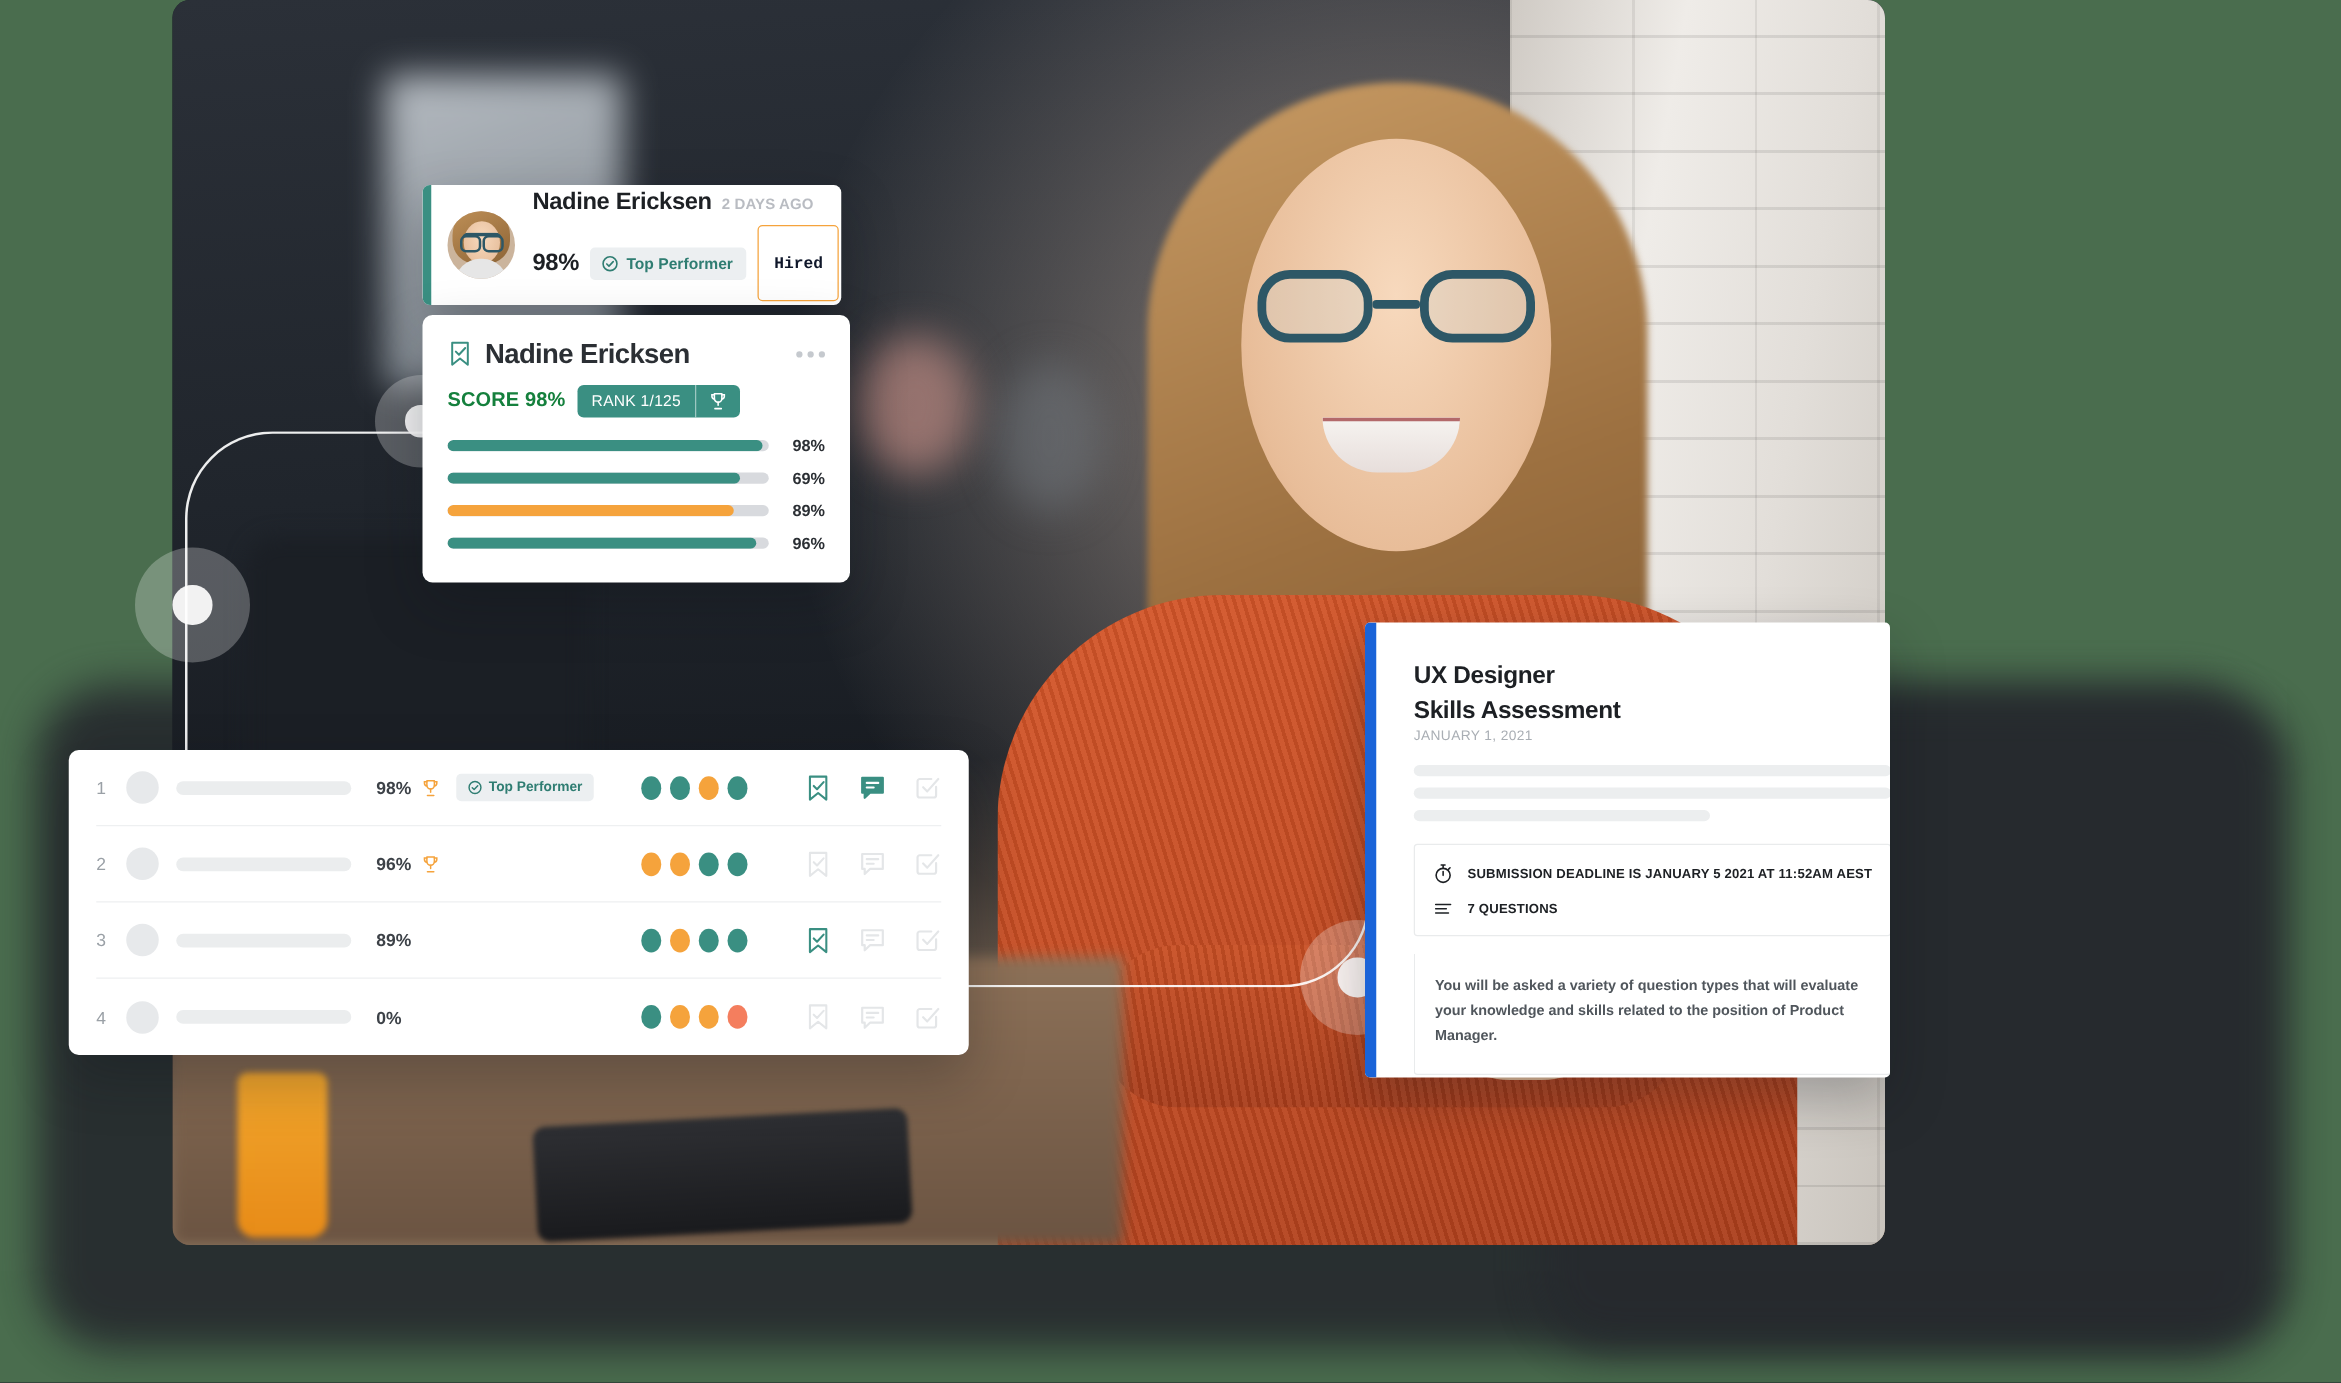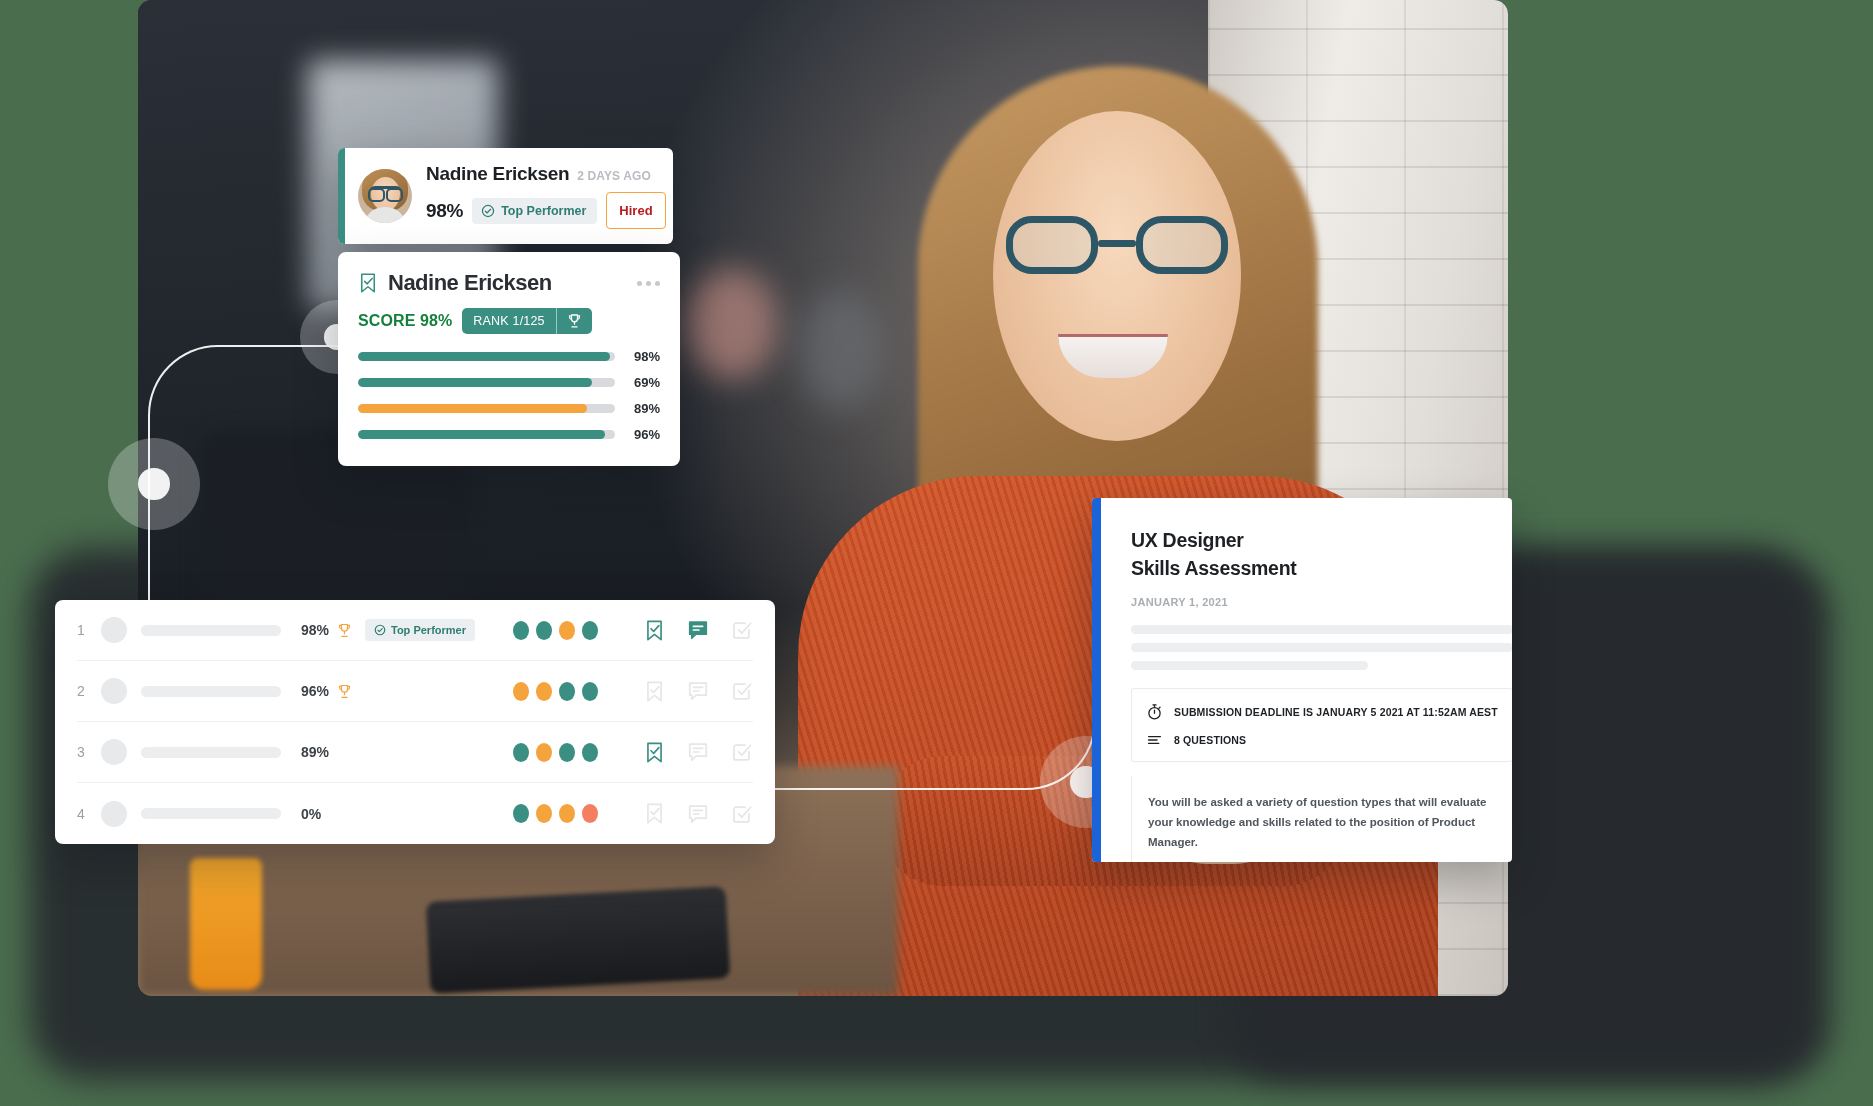--- a/index.html
+++ b/index.html
@@ -342,27 +342,28 @@
   .chip-top {
     display: inline-flex; align-items: center; gap: 6px;
     background: #eceff1; border-radius: 4px;
     padding: 6px 11px 6px 9px;
     color: #2f7d72; font-size: 12.5px; font-weight: 700;
     white-space: nowrap;
   }
   .chip-top .ck { flex: 0 0 auto; display: block; }
   .btn-hired {
     border: 1.6px solid #f5a33c;
-    color: #b91c1c;
+    color: #0f172a;
     background: #fff;
     font-size: 13px; font-weight: 700;
     border-radius: 4px;
-    padding: 10px 12px;
+    padding: 22px 12px;
     white-space: nowrap;
     cursor: pointer;
+    font-family: Liberation Mono, monospace;
   }
 
   
   #score-card {
     left: 338px; top: 252px;
     width: 342px; height: 214px;
     padding: 18px 20px 16px 20px;
   }
   .sc-head { display: flex; align-items: center; gap: 10px; }
   .sc-name {
@@ -454,22 +455,21 @@
     overflow: hidden;
     display: flex;
   }
   #assessment .left-bar { width: 9px; background: #1a63d8; flex: 0 0 auto; }
   .as-body { flex: 1 1 auto; padding: 28px 28px 0 30px; }
   .as-title {
     font-size: 19.5px; font-weight: 700; color: #1d2024;
     letter-spacing: -.3px; line-height: 1.45;
   }
   .as-date {
-    margin-top: 13px;
-    font-size: 11px; font-weight: 700; color: #a9aeb4; letter-spacing: .3px;
+    font-size: 11px; font-weight: 400; color: #a9aeb4; letter-spacing: .3px;
   }
   .as-lines { margin-top: 17px; display: flex; flex-direction: column; gap: 9px; }
   .as-line { height: 9px; border-radius: 5px; background: #eceeef; }
   .as-line.w1 { width: 100%; }
   .as-line.w2 { width: 100%; }
   .as-line.w3 { width: 62%; }
   .as-meta {
     margin-top: 18px;
     border: 1px solid #e9ebec;
     border-radius: 3px;
@@ -813,20 +813,20 @@
             </svg>
           </span>
           <span class="as-meta-text">SUBMISSION DEADLINE IS JANUARY 5 2021 AT 11:52AM AEST</span>
         </div>
         <div class="as-meta-row">
           <span>
             <svg width="17" height="18" viewBox="0 0 20 20" fill="none" stroke="#1d2024" stroke-width="1.5" stroke-linecap="round">
               <path d="M3 6h14M3 10h10M3 14h12"></path>
             </svg>
           </span>
-          <span class="as-meta-text">8 QUESTIONS</span>
+          <span class="as-meta-text">7 QUESTIONS</span>
         </div>
       </div>
       <div class="as-desc">You will be asked a variety of question types that will evaluate your knowledge and skills related to the position of Product Manager.</div>
     </div>
   </div>
 
 </div>
 
 </body></html>

